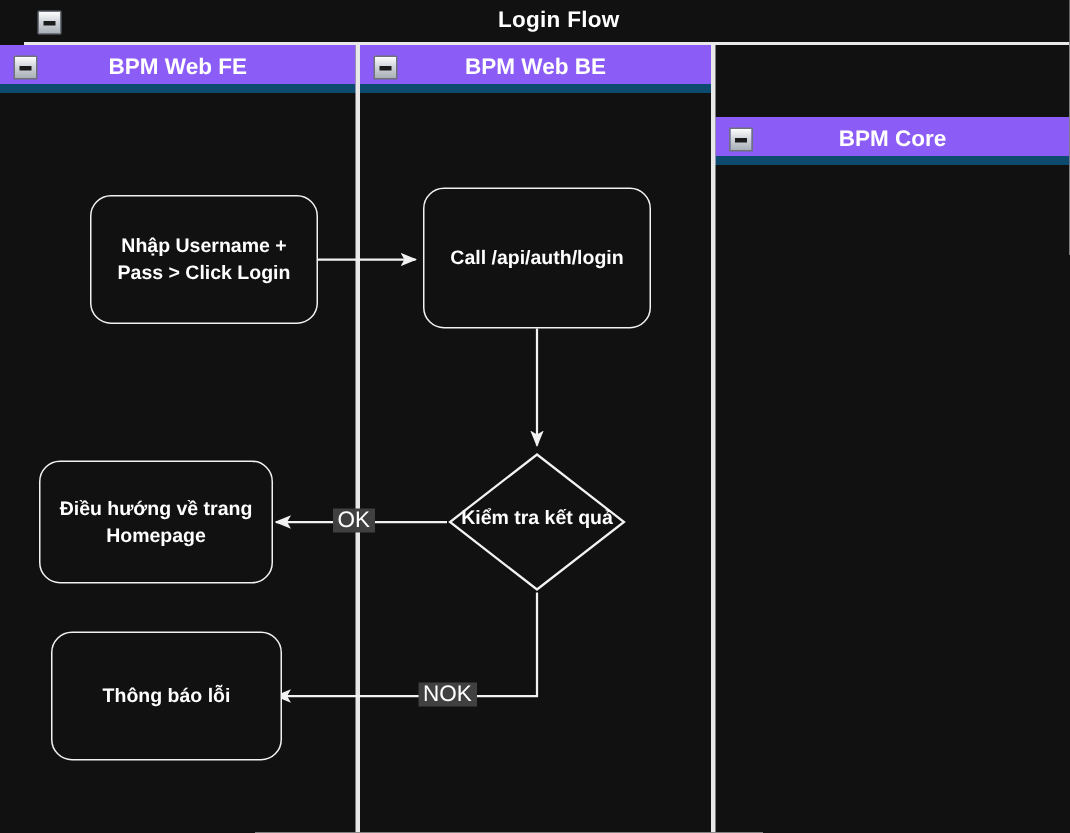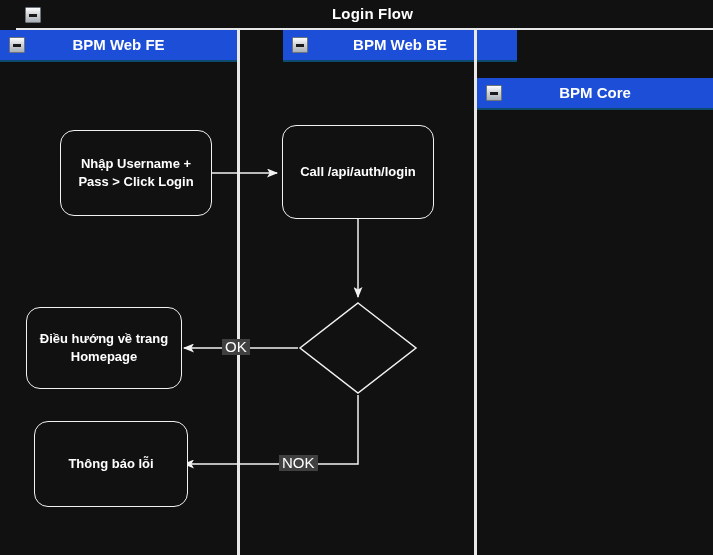--- a/index.html
+++ b/index.html
@@ -61,22 +61,22 @@
     width: 8px;
     height: 3px;
     background: #1b1b1b;
   }
   #pool-collapse { left: 9px; top: 7px; }
   
   .lane-header {
     position: absolute;
     top: 30px;
     height: 32px;
-    background: #1d4ed8;
-    border-bottom: 2px solid #0c4a6e;
+    background: #8b5cf6;
+    border-bottom: 6px solid #0c4a6e;
     box-sizing: border-box;
   }
   .lane-header .lane-name {
     position: absolute;
     left: 0;
     top: 0;
     width: 100%;
     height: 30px;
     line-height: 30px;
     text-align: center;
@@ -154,21 +154,21 @@
   <div class="pool-title">
     <div class="collapse-icon" id="pool-collapse"></div>
     <div class="title-text">Login Flow</div>
   </div>
 
   <div class="lane-header" style="left:0px; width:237px;">
     <div class="collapse-icon"></div>
     <div class="lane-name">BPM Web FE</div>
   </div>
 
-  <div class="lane-header" style="left:240px; width:234px;margin-left:43px;">
+  <div class="lane-header" style="left:240px; width:234px;">
     <div class="collapse-icon"></div>
     <div class="lane-name">BPM Web BE</div>
   </div>
 
   <div class="lane-header" style="left:477px; width:236px;margin-top:48px;">
     <div class="collapse-icon"></div>
     <div class="lane-name">BPM Core</div>
   </div>
 
   <div class="lane-sep" style="left:237px;"></div>
@@ -206,15 +206,16 @@
   </div>
 
   <div class="node-task" style="left:34px; top:421px; width:154px; height:86px;">
     <span>Thông báo lỗi</span>
   </div>
 
   <div class="node-gateway" style="left:298px; top:301px;">
     <svg width="120" height="94" viewBox="0 0 120 94">
       <polygon points="60,2 118,47 60,92 2,47" fill="#111111" stroke="#f2f2f2" stroke-width="1.5"></polygon>
     </svg>
+    <div class="gateway-label">Kiểm tra kết quả</div>
   </div>
 
 </div>
 
 </body></html>

